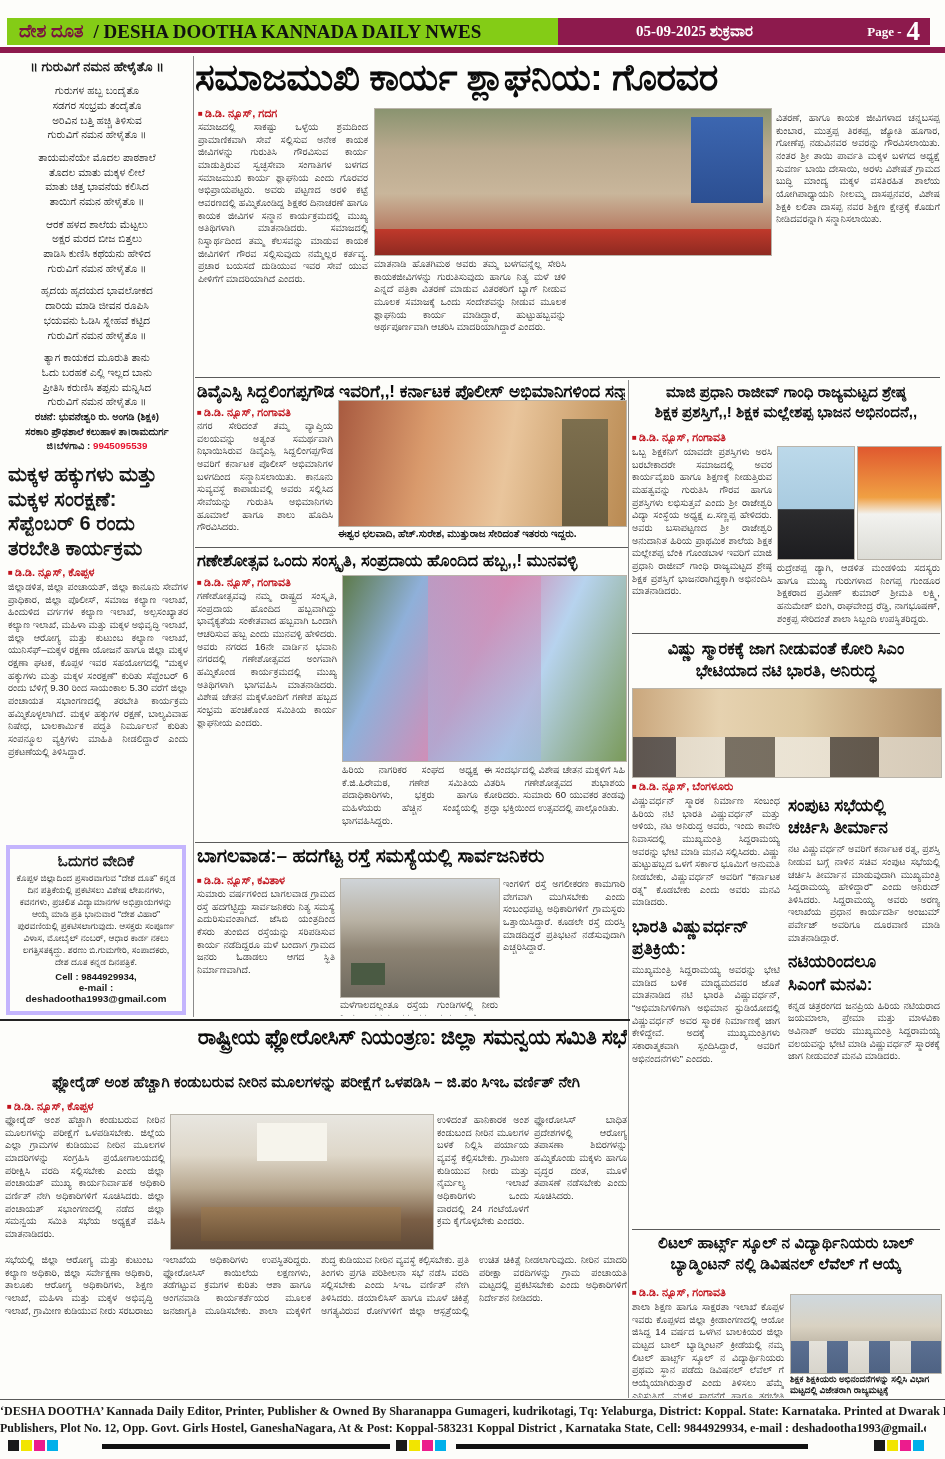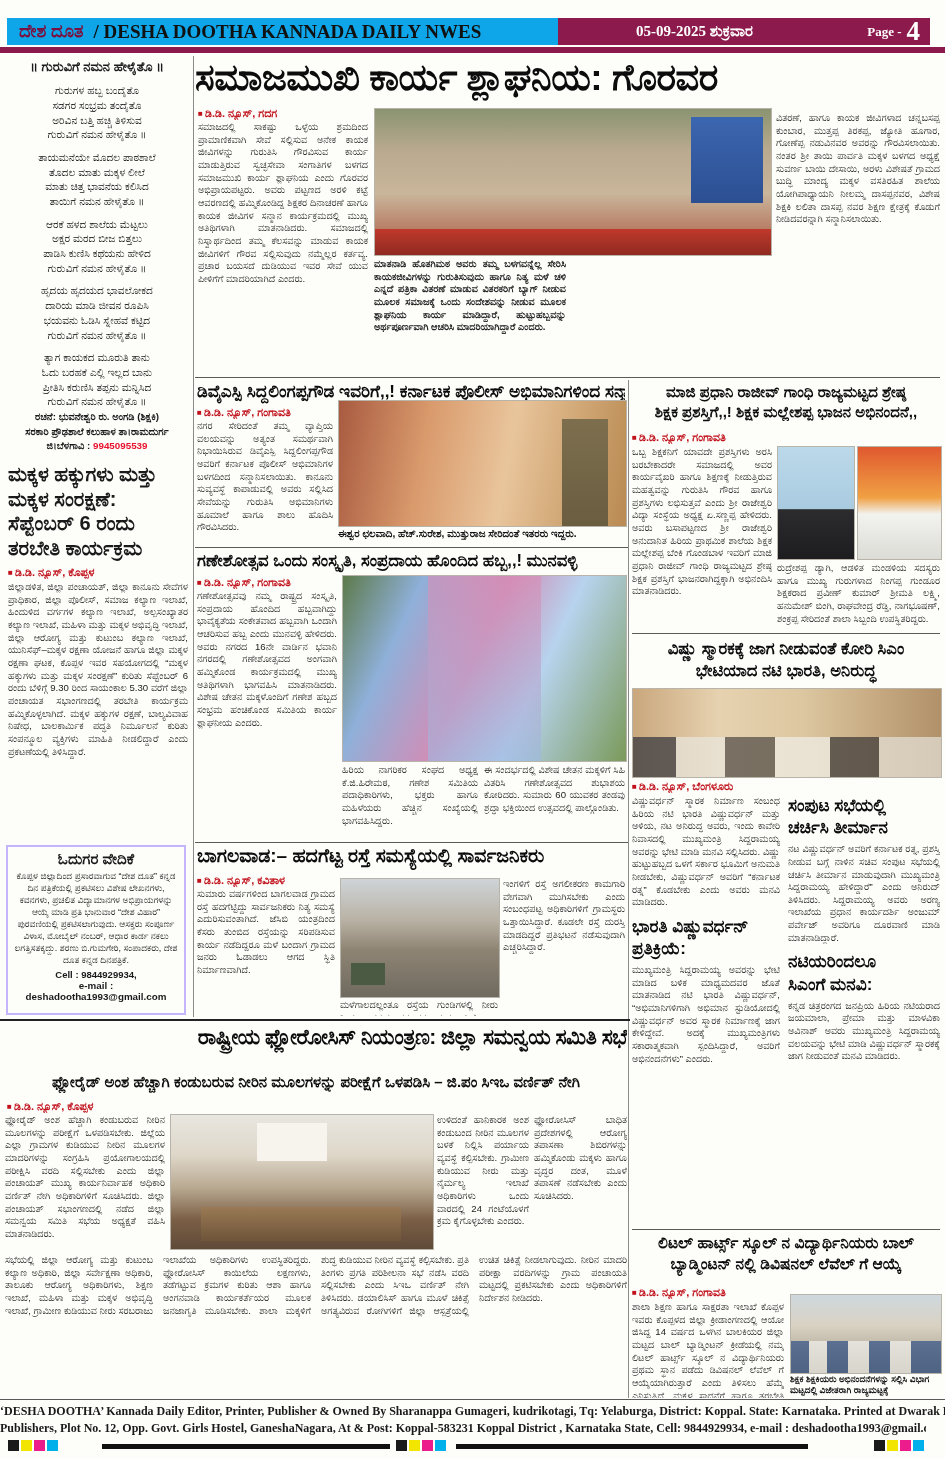--- a/index.html
+++ b/index.html
@@ -19,21 +19,21 @@
   .stanza{white-space:pre-line;margin-bottom:8px;}
   .subhead{font-size:15px;font-weight:bold;line-height:1.3;margin:7px 0 4px 0;color:#0c0c0c;}
   .reg{display:inline-block;width:11px;height:11px;margin-right:2px;vertical-align:top;}
   .reg-k{background:#1a1a1a;} .reg-y{background:#f2e500;} .reg-m{background:#ec1c8d;} .reg-c{background:#00b0ea;}
 </style>
 </head>
 <body>
 
 <div class="page">
 
-  <div class="abs" style="left:7px;top:18px;width:551px;height:27px;background:#0ea5e9;display:flex;align-items:center;padding-left:12px;box-sizing:border-box;">
+  <div class="abs" style="left:7px;top:18px;width:551px;height:27px;background:#84cc16;display:flex;align-items:center;padding-left:12px;box-sizing:border-box;">
     <span class="serif" style="color:#7a1240;font-weight:bold;font-size:18px;white-space:nowrap;">ದೇಶ ದೂತ</span>
     <span class="serif" style="color:#111;font-weight:bold;font-size:19px;white-space:nowrap;margin-left:10px;">/ DESHA DOOTHA KANNADA DAILY NWES</span>
   </div>
   <div class="abs" style="left:558px;top:18px;width:372px;height:27px;background:#8d1a4d;display:flex;align-items:center;box-sizing:border-box;padding:0 10px;">
     <span class="serif" style="color:#fff;font-weight:bold;font-size:15px;margin-left:68px;white-space:nowrap;">05-09-2025 ಶುಕ್ರವಾರ</span>
     <span style="flex:1;"></span>
     <span class="serif" style="color:#fff;font-weight:bold;font-size:13px;white-space:nowrap;">Page -</span>
     <span class="serif" style="color:#fff;font-weight:bold;font-size:27px;margin-left:5px;">4</span>
   </div>
   <div class="abs" style="left:0;top:47px;width:945px;height:6px;background:#8d1a4d;"></div>
@@ -80,36 +80,36 @@
     </div>
   </div>
 
   <div class="abs" style="left:8px;top:462px;width:180px;height:100px;font-weight:bold;font-size:20px;line-height:1.23;white-space:pre;overflow:hidden;">ಮಕ್ಕಳ ಹಕ್ಕುಗಳು ಮತ್ತು
 ಮಕ್ಕಳ ಸಂರಕ್ಷಣೆ:
 ಸೆಪ್ಟೆಂಬರ್ 6 ರಂದು
 ತರಬೇತಿ ಕಾರ್ಯಕ್ರಮ</div>
   <div class="abs byline" style="left:8px;top:566px;width:180px;">ಡಿ.ಡಿ. ನ್ಯೂಸ್, ಕೊಪ್ಪಳ</div>
   <div class="abs btxt" style="left:8px;top:581px;width:180px;height:257px;">ಜಿಲ್ಲಾಡಳಿತ, ಜಿಲ್ಲಾ ಪಂಚಾಯತ್, ಜಿಲ್ಲಾ ಕಾನೂನು ಸೇವೆಗಳ ಪ್ರಾಧಿಕಾರ, ಜಿಲ್ಲಾ ಪೊಲೀಸ್, ಸಮಾಜ ಕಲ್ಯಾಣ ಇಲಾಖೆ, ಹಿಂದುಳಿದ ವರ್ಗಗಳ ಕಲ್ಯಾಣ ಇಲಾಖೆ, ಅಲ್ಪಸಂಖ್ಯಾತರ ಕಲ್ಯಾಣ ಇಲಾಖೆ, ಮಹಿಳಾ ಮತ್ತು ಮಕ್ಕಳ ಅಭಿವೃದ್ಧಿ ಇಲಾಖೆ, ಜಿಲ್ಲಾ ಆರೋಗ್ಯ ಮತ್ತು ಕುಟುಂಬ ಕಲ್ಯಾಣ ಇಲಾಖೆ, ಯುನಿಸೆಫ್–ಮಕ್ಕಳ ರಕ್ಷಣಾ ಯೋಜನೆ ಹಾಗೂ ಜಿಲ್ಲಾ ಮಕ್ಕಳ ರಕ್ಷಣಾ ಘಟಕ, ಕೊಪ್ಪಳ ಇವರ ಸಹಯೋಗದಲ್ಲಿ “ಮಕ್ಕಳ ಹಕ್ಕುಗಳು ಮತ್ತು ಮಕ್ಕಳ ಸಂರಕ್ಷಣೆ” ಕುರಿತು ಸೆಪ್ಟೆಂಬರ್ 6 ರಂದು ಬೆಳಿಗ್ಗೆ 9.30 ರಿಂದ ಸಾಯಂಕಾಲ 5.30 ವರೆಗೆ ಜಿಲ್ಲಾ ಪಂಚಾಯತ ಸಭಾಂಗಣದಲ್ಲಿ ತರಬೇತಿ ಕಾರ್ಯಕ್ರಮ ಹಮ್ಮಿಕೊಳ್ಳಲಾಗಿದೆ. ಮಕ್ಕಳ ಹಕ್ಕುಗಳ ರಕ್ಷಣೆ, ಬಾಲ್ಯವಿವಾಹ ನಿಷೇಧ, ಬಾಲಕಾರ್ಮಿಕ ಪದ್ಧತಿ ನಿರ್ಮೂಲನೆ ಕುರಿತು ಸಂಪನ್ಮೂಲ ವ್ಯಕ್ತಿಗಳು ಮಾಹಿತಿ ನೀಡಲಿದ್ದಾರೆ ಎಂದು ಪ್ರಕಟಣೆಯಲ್ಲಿ ತಿಳಿಸಿದ್ದಾರೆ.</div>
 
-  <div class="abs" style="left:6px;top:845px;width:180px;height:170px;border:2px solid #c4b5fd;box-sizing:border-box;padding:3px 6px;text-align:center;overflow:hidden;">
+  <div class="abs" style="left:6px;top:845px;width:180px;height:170px;border:4px solid #c4b5fd;box-sizing:border-box;padding:3px 6px;text-align:center;overflow:hidden;">
     <div style="font-weight:bold;font-size:15px;margin-bottom:3px;">ಓದುಗರ ವೇದಿಕೆ</div>
     <div style="font-size:9px;line-height:1.33;">ಕೊಪ್ಪಳ ಜಿಲ್ಲಾದಿಂದ ಪ್ರಸಾರವಾಗುವ “ದೇಶ ದೂತ” ಕನ್ನಡ ದಿನ ಪತ್ರಿಕೆಯಲ್ಲಿ ಪ್ರಕಟಿಸಲು ವಿಶೇಷ ಲೇಖನಗಳು, ಕವನಗಳು, ಪ್ರಚಲಿತ ವಿದ್ಯಾಮಾನಗಳ ಅಭಿಪ್ರಾಯಗಳನ್ನು ಆಯ್ಕೆ ಮಾಡಿ ಪ್ರತಿ ಭಾನುವಾರ “ದೇಶ ವಿಹಾರ” ಪುರವಣಿಯಲ್ಲಿ ಪ್ರಕಟಿಸಲಾಗುವುದು. ಆಸಕ್ತರು ಸಂಪೂರ್ಣ ವಿಳಾಸ, ಮೋಬೈಲ್ ನಂಬರ್, ಆಧಾರ ಕಾರ್ಡ ನಕಲು ಲಗತ್ತಿಸತಕ್ಕದ್ದು. ಶರಣು ಬಿ.ಗುಮಗೇರಿ, ಸಂಪಾದಕರು, ದೇಶ ದೂತ ಕನ್ನಡ ದಿನಪತ್ರಿಕೆ.</div>
     <div style="font-weight:bold;font-size:9.5px;margin-top:2px;">Cell : 9844929934,</div>
     <div style="font-weight:bold;font-size:9.8px;">e-mail : deshadootha1993@gmail.com</div>
   </div>
 
   <div class="abs hl" style="left:195px;top:57px;width:745px;height:46px;font-size:37px;letter-spacing:-0.5px;">ಸಮಾಜಮುಖಿ ಕಾರ್ಯ ಶ್ಲಾಘನಿಯ: ಗೊರವರ</div>
   <div class="abs byline" style="left:198px;top:107px;width:170px;">ಡಿ.ಡಿ. ನ್ಯೂಸ್, ಗದಗ</div>
   <div class="abs btxt" style="left:198px;top:121px;width:170px;height:255px;">ಸಮಾಜದಲ್ಲಿ ಸಾಕಷ್ಟು ಒಳ್ಳೆಯ ಶ್ರಮದಿಂದ ಪ್ರಾಮಾಣಿಕವಾಗಿ ಸೇವೆ ಸಲ್ಲಿಸುವ ಅನೇಕ ಕಾಯಕ ಜೀವಿಗಳನ್ನು ಗುರುತಿಸಿ ಗೌರವಿಸುವ ಕಾರ್ಯ ಮಾಡುತ್ತಿರುವ ಸ್ವಚ್ಛಸೇವಾ ಸಂಗಾತಿಗಳ ಬಳಗದ ಸಮಾಜಮುಖಿ ಕಾರ್ಯ ಶ್ಲಾಘನಿಯ ಎಂದು ಗೊರವರ ಅಭಿಪ್ರಾಯಪಟ್ಟರು. ಅವರು ಪಟ್ಟಣದ ಅರಳಿ ಕಟ್ಟೆ ಆವರಣದಲ್ಲಿ ಹಮ್ಮಿಕೊಂಡಿದ್ದ ಶಿಕ್ಷಕರ ದಿನಾಚರಣೆ ಹಾಗೂ ಕಾಯಕ ಜೀವಿಗಳ ಸನ್ಮಾನ ಕಾರ್ಯಕ್ರಮದಲ್ಲಿ ಮುಖ್ಯ ಅತಿಥಿಗಳಾಗಿ ಮಾತನಾಡಿದರು. ಸಮಾಜದಲ್ಲಿ ನಿಸ್ವಾರ್ಥದಿಂದ ತಮ್ಮ ಕೆಲಸವನ್ನು ಮಾಡುವ ಕಾಯಕ ಜೀವಿಗಳಿಗೆ ಗೌರವ ಸಲ್ಲಿಸುವುದು ನಮ್ಮೆಲ್ಲರ ಕರ್ತವ್ಯ. ಪ್ರಚಾರ ಬಯಸದೆ ದುಡಿಯುವ ಇವರ ಸೇವೆ ಯುವ ಪೀಳಿಗೆಗೆ ಮಾದರಿಯಾಗಿದೆ ಎಂದರು.</div>
 
   <div class="photo" style="left:374px;top:108px;width:396px;height:146px;background:linear-gradient(180deg,#8a9470 0%,#b9a98e 28%,#c9b69b 58%,#b9836a 80%,#9c5a49 100%);">
     <div style="position:absolute;right:8px;top:8px;width:72px;height:86px;background:linear-gradient(180deg,#3c66b0,#2c4f92);"></div>
     <div style="position:absolute;left:0;bottom:0;width:100%;height:26px;background:linear-gradient(180deg,#c0392b,#8f2a21);"></div>
   </div>
-  <div class="abs btxt" style="left:374px;top:258px;width:192px;height:118px;font-weight:bold;">ಮಾತನಾಡಿ ಹೊತಗಿಮಠ ಅವರು ತಮ್ಮ ಬಳಗವನ್ನೆಲ್ಲ ಸೇರಿಸಿ ಕಾಯಕಜೀವಿಗಳನ್ನು ಗುರುತಿಸುವುದು ಹಾಗೂ ನಿತ್ಯ ಮಳೆ ಚಳಿ ಎನ್ನದೆ ಪತ್ರಿಕಾ ವಿತರಣೆ ಮಾಡುವ ವಿತರಕರಿಗೆ ಬ್ಯಾಗ್ ನೀಡುವ ಮೂಲಕ ಸಮಾಜಕ್ಕೆ ಒಂದು ಸಂದೇಶವನ್ನು ನೀಡುವ ಮೂಲಕ ಶ್ಲಾಘನಿಯ ಕಾರ್ಯ ಮಾಡಿದ್ದಾರೆ, ಹುಟ್ಟುಹಬ್ಬವನ್ನು ಅರ್ಥಪೂರ್ಣವಾಗಿ ಆಚರಿಸಿ ಮಾದರಿಯಾಗಿದ್ದಾರೆ ಎಂದರು.</div>
+  <div class="abs btxt" style="left:374px;top:258px;width:192px;height:118px;">ಮಾತನಾಡಿ ಹೊತಗಿಮಠ ಅವರು ತಮ್ಮ ಬಳಗವನ್ನೆಲ್ಲ ಸೇರಿಸಿ ಕಾಯಕಜೀವಿಗಳನ್ನು ಗುರುತಿಸುವುದು ಹಾಗೂ ನಿತ್ಯ ಮಳೆ ಚಳಿ ಎನ್ನದೆ ಪತ್ರಿಕಾ ವಿತರಣೆ ಮಾಡುವ ವಿತರಕರಿಗೆ ಬ್ಯಾಗ್ ನೀಡುವ ಮೂಲಕ ಸಮಾಜಕ್ಕೆ ಒಂದು ಸಂದೇಶವನ್ನು ನೀಡುವ ಮೂಲಕ ಶ್ಲಾಘನಿಯ ಕಾರ್ಯ ಮಾಡಿದ್ದಾರೆ, ಹುಟ್ಟುಹಬ್ಬವನ್ನು ಅರ್ಥಪೂರ್ಣವಾಗಿ ಆಚರಿಸಿ ಮಾದರಿಯಾಗಿದ್ದಾರೆ ಎಂದರು.</div>
   <div class="abs btxt" style="left:776px;top:112px;width:164px;height:264px;">ವಿತರಣೆ, ಹಾಗೂ ಕಾಯಕ ಜೀವಿಗಳಾದ ಚನ್ನಬಸಪ್ಪ ಕುಂಬಾರ, ಮುತ್ತಪ್ಪ ತಿರಕಪ್ಪ, ಜ್ಯೋತಿ ಹೂಗಾರ, ಗೋಣೆಪ್ಪ ನಡುವಿನವರ ಅವರನ್ನು ಗೌರವಿಸಲಾಯಿತು. ನಂತರ ಶ್ರೀ ತಾಯಿ ಪಾರ್ವತಿ ಮಕ್ಕಳ ಬಳಗದ ಅಧ್ಯಕ್ಷೆ ಸುವರ್ಣ ಬಾಯಿ ದೇಸಾಯಿ, ಅರಳು ವಿಶೇಷತೆ ಗ್ರಾಮದ ಬುದ್ಧಿ ಮಾಂದ್ಯ ಮಕ್ಕಳ ವಸತಿರಹಿತ ಶಾಲೆಯ ಯೋಗಿಪಾಧ್ಯಾಯನಿ ನೀಲಮ್ಮ ದಾಸಪ್ಪನವರ, ವಿಶೇಷ ಶಿಕ್ಷಕಿ ಲಲಿತಾ ದಾಸಪ್ಪ ನವರ ಶಿಕ್ಷಣ ಕ್ಷೇತ್ರಕ್ಕೆ ಕೊಡುಗೆ ನೀಡಿದವರನ್ನಾಗಿ ಸನ್ಮಾನಿಸಲಾಯಿತು.</div>
 
   <div class="abs hl" style="left:197px;top:382px;width:428px;height:22px;font-size:17px;">ಡಿವೈಎಸ್ಪಿ ಸಿದ್ದಲಿಂಗಪ್ಪಗೌಡ ಇವರಿಗೆ,,! ಕರ್ನಾಟಕ ಪೊಲೀಸ್ ಅಭಿಮಾನಿಗಳಿಂದ ಸನ್ಮಾನ</div>
   <div class="abs byline" style="left:197px;top:406px;width:140px;">ಡಿ.ಡಿ. ನ್ಯೂಸ್, ಗಂಗಾವತಿ</div>
   <div class="abs btxt" style="left:197px;top:420px;width:136px;height:126px;">ನಗರ ಸೇರಿದಂತೆ ತಮ್ಮ ವ್ಯಾಪ್ತಿಯ ವಲಯವನ್ನು ಅತ್ಯಂತ ಸಮರ್ಥವಾಗಿ ನಿಭಾಯಿಸಿರುವ ಡಿವೈಎಸ್ಪಿ ಸಿದ್ದಲಿಂಗಪ್ಪಗೌಡ ಅವರಿಗೆ ಕರ್ನಾಟಕ ಪೊಲೀಸ್ ಅಭಿಮಾನಿಗಳ ಬಳಗದಿಂದ ಸನ್ಮಾನಿಸಲಾಯಿತು. ಕಾನೂನು ಸುವ್ಯವಸ್ಥೆ ಕಾಪಾಡುವಲ್ಲಿ ಅವರು ಸಲ್ಲಿಸಿದ ಸೇವೆಯನ್ನು ಗುರುತಿಸಿ ಅಭಿಮಾನಿಗಳು ಹೂಮಾಲೆ ಹಾಗೂ ಶಾಲು ಹೊದಿಸಿ ಗೌರವಿಸಿದರು.</div>
   <div class="photo" style="left:338px;top:400px;width:287px;height:125px;background:linear-gradient(100deg,#a85a40 0%,#d99a6c 30%,#e9c59c 58%,#cfa573 80%,#b98a52 100%);">
     <div style="position:absolute;right:18px;top:18px;width:46px;height:107px;background:linear-gradient(180deg,#7d6f4e,#6a5d40);"></div>
   </div>
   <div class="abs caption" style="left:338px;top:528px;width:287px;height:17px;white-space:nowrap;">ಈಶ್ವರ ಛಲವಾದಿ, ಹೆಚ್.ಸುರೇಶ, ಮುತ್ತುರಾಜ ಸೇರಿದಂತೆ ಇತರರು ಇದ್ದರು.</div>
 

